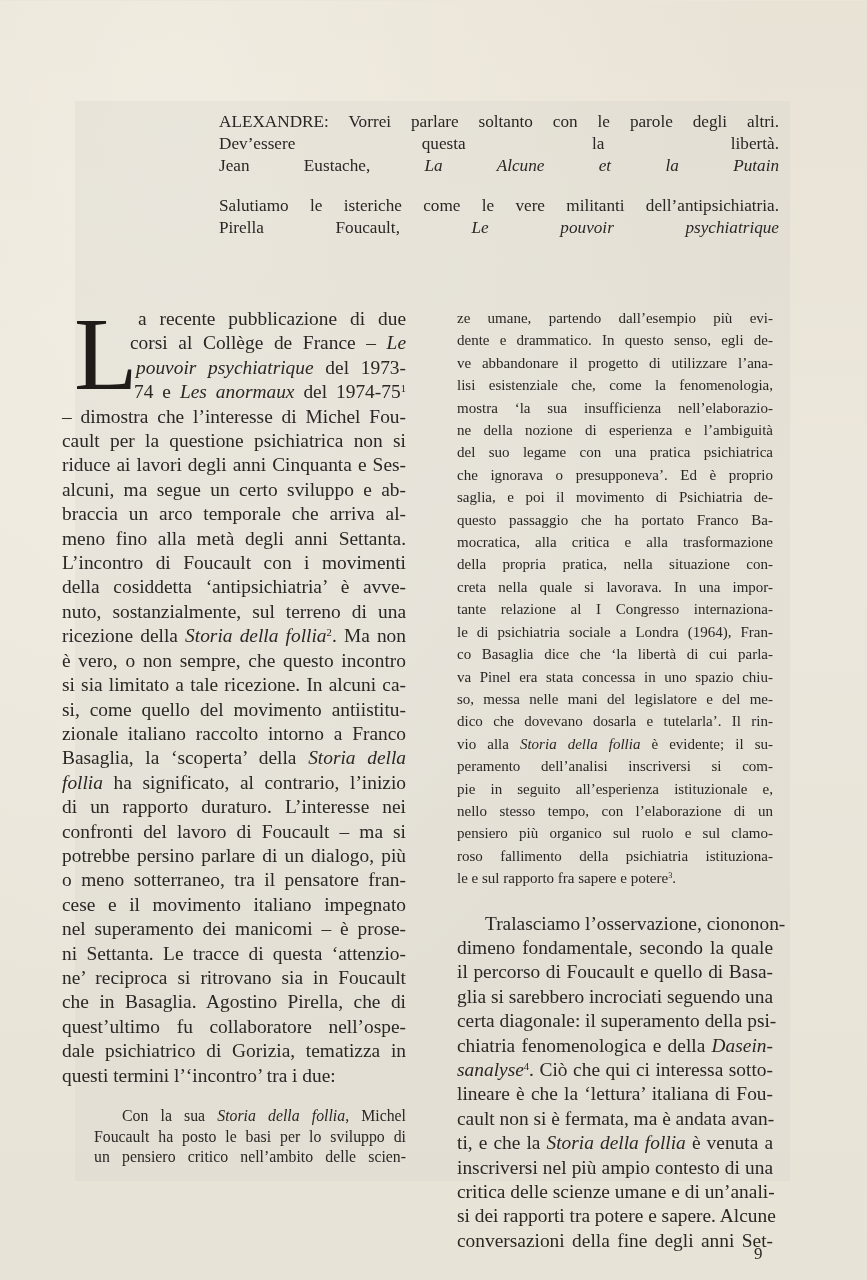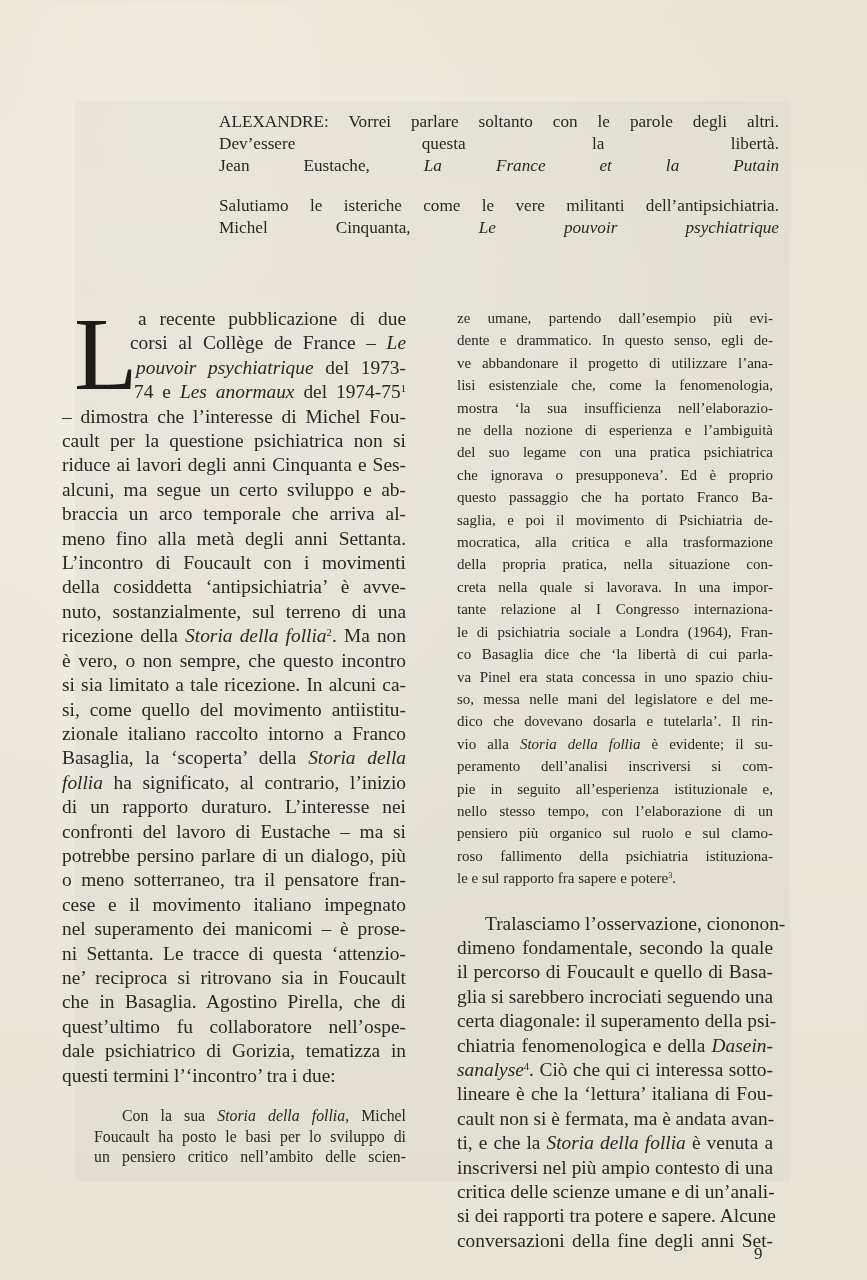--- a/index.html
+++ b/index.html
@@ -120,25 +120,25 @@
 </head>
 <body>
 
 <div class="page">
   <div class="bleed"></div>
 
   <div class="epigraphs">
     <div class="epigraph">
       <span class="line">ALEXANDRE: Vorrei parlare soltanto con le parole degli altri.</span>
       <span class="line">Dev’essere questa la libertà.</span>
-      <span class="line"><span>Jean Eustache, </span><em>La France et la Putain</em></span>
+      <span class="line"><span>Jean Eustache, </span><em>La Alcune et la Putain</em></span>
     </div>
     <div class="epigraph">
       <span class="line">Salutiamo le isteriche come le vere militanti dell’antipsichiatria.</span>
-      <span class="line"><span>Michel Cinquanta, </span><em>Le pouvoir psychiatrique</em></span>
+      <span class="line"><span>Pirella Foucault, </span><em>Le pouvoir psychiatrique</em></span>
     </div>
   </div>
 
   <div class="col col-left">
     <div class="dropcap-row">
       <span class="dropcap">L</span>
       <span class="indent-cap">a recente pubblicazione di due</span>
       <span class="indent-cap a"><span>corsi al Collège de France – </span><em>Le</em></span>
       <span class="indent-cap b"><em>pouvoir psychiatrique</em> <span>del 1973-</span></span>
       <span class="indent-cap c"><span>74 e </span><em>Les anormaux</em><span> del 1974-75</span><sup>1</sup></span>
@@ -153,21 +153,21 @@
     <span class="line">della cosiddetta ‘antipsichiatria’ è avve-</span>
     <span class="line">nuto, sostanzialmente, sul terreno di una</span>
     <span class="line"><span>ricezione della </span><em>Storia della follia</em><sup>2</sup><span>. Ma non</span></span>
     <span class="line">è vero, o non sempre, che questo incontro</span>
     <span class="line">si sia limitato a tale ricezione. In alcuni ca-</span>
     <span class="line">si, come quello del movimento antiistitu-</span>
     <span class="line">zionale italiano raccolto intorno a Franco</span>
     <span class="line"><span>Basaglia, la ‘scoperta’ della </span><em>Storia della</em></span>
     <span class="line"><em>follia</em><span> ha significato, al contrario, l’inizio</span></span>
     <span class="line">di un rapporto duraturo. L’interesse nei</span>
-    <span class="line">confronti del lavoro di Eustache – ma si</span>
+    <span class="line">confronti del lavoro di Foucault – ma si</span>
     <span class="line">potrebbe persino parlare di un dialogo, più</span>
     <span class="line">o meno sotterraneo, tra il pensatore fran-</span>
     <span class="line">cese e il movimento italiano impegnato</span>
     <span class="line">nel superamento dei manicomi – è prose-</span>
     <span class="line">ni Settanta. Le tracce di questa ‘attenzio-</span>
     <span class="line">ne’ reciproca si ritrovano sia in Foucault</span>
     <span class="line">che in Basaglia. Agostino Pirella, che di</span>
     <span class="line">quest’ultimo fu collaboratore nell’ospe-</span>
     <span class="line">dale psichiatrico di Gorizia, tematizza in</span>
     <span class="line last">questi termini l’‘incontro’ tra i due:</span>
@@ -182,22 +182,22 @@
   <div class="col col-right">
     <div class="small">
       <span class="line">ze umane, partendo dall’esempio più evi-</span>
       <span class="line">dente e drammatico. In questo senso, egli de-</span>
       <span class="line">ve abbandonare il progetto di utilizzare l’ana-</span>
       <span class="line">lisi esistenziale che, come la fenomenologia,</span>
       <span class="line">mostra ‘la sua insufficienza nell’elaborazio-</span>
       <span class="line">ne della nozione di esperienza e l’ambiguità</span>
       <span class="line">del suo legame con una pratica psichiatrica</span>
       <span class="line">che ignorava o presupponeva’. Ed è proprio</span>
+      <span class="line">saglia, e poi il movimento di Psichiatria de-</span>
       <span class="line">questo passaggio che ha portato Franco Ba-</span>
-      <span class="line">saglia, e poi il movimento di Psichiatria de-</span>
       <span class="line">mocratica, alla critica e alla trasformazione</span>
       <span class="line">della propria pratica, nella situazione con-</span>
       <span class="line">creta nella quale si lavorava. In una impor-</span>
       <span class="line">tante relazione al I Congresso internaziona-</span>
       <span class="line">le di psichiatria sociale a Londra (1964), Fran-</span>
       <span class="line">co Basaglia dice che ‘la libertà di cui parla-</span>
       <span class="line">va Pinel era stata concessa in uno spazio chiu-</span>
       <span class="line">so, messa nelle mani del legislatore e del me-</span>
       <span class="line">dico che dovevano dosarla e tutelarla’. Il rin-</span>
       <span class="line"><span>vio alla </span><em>Storia della follia</em><span> è evidente; il su-</span></span>

